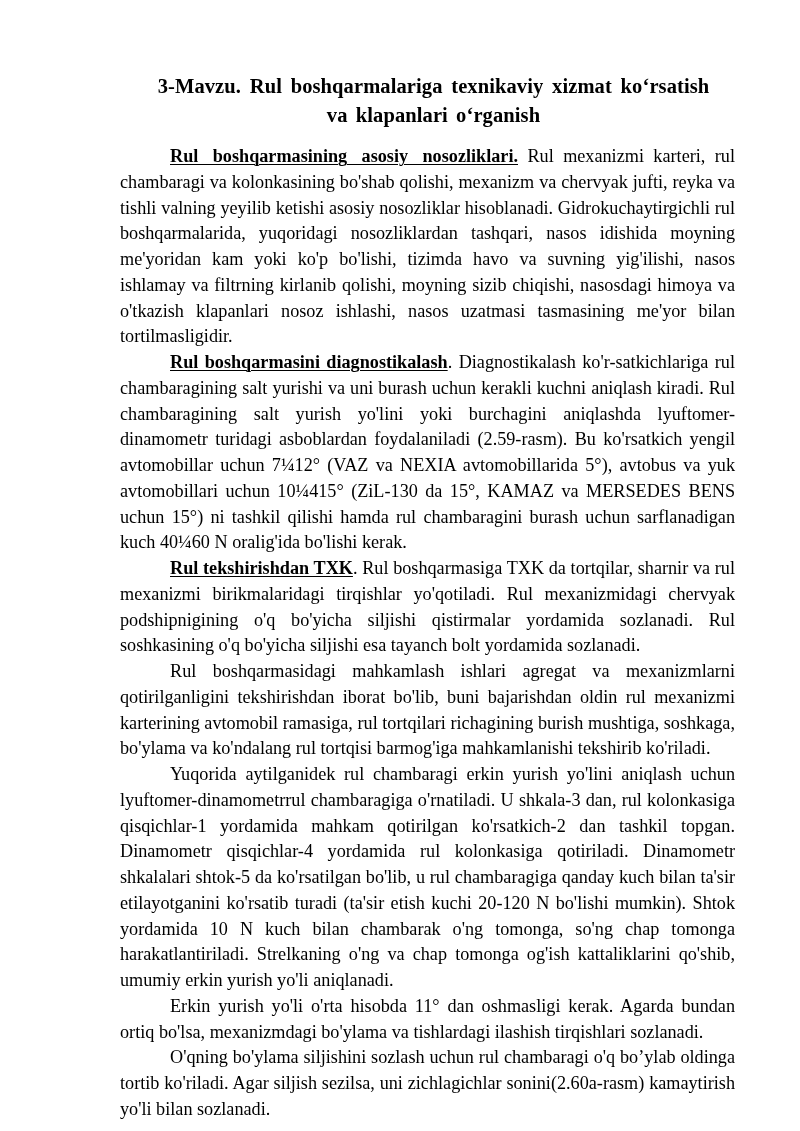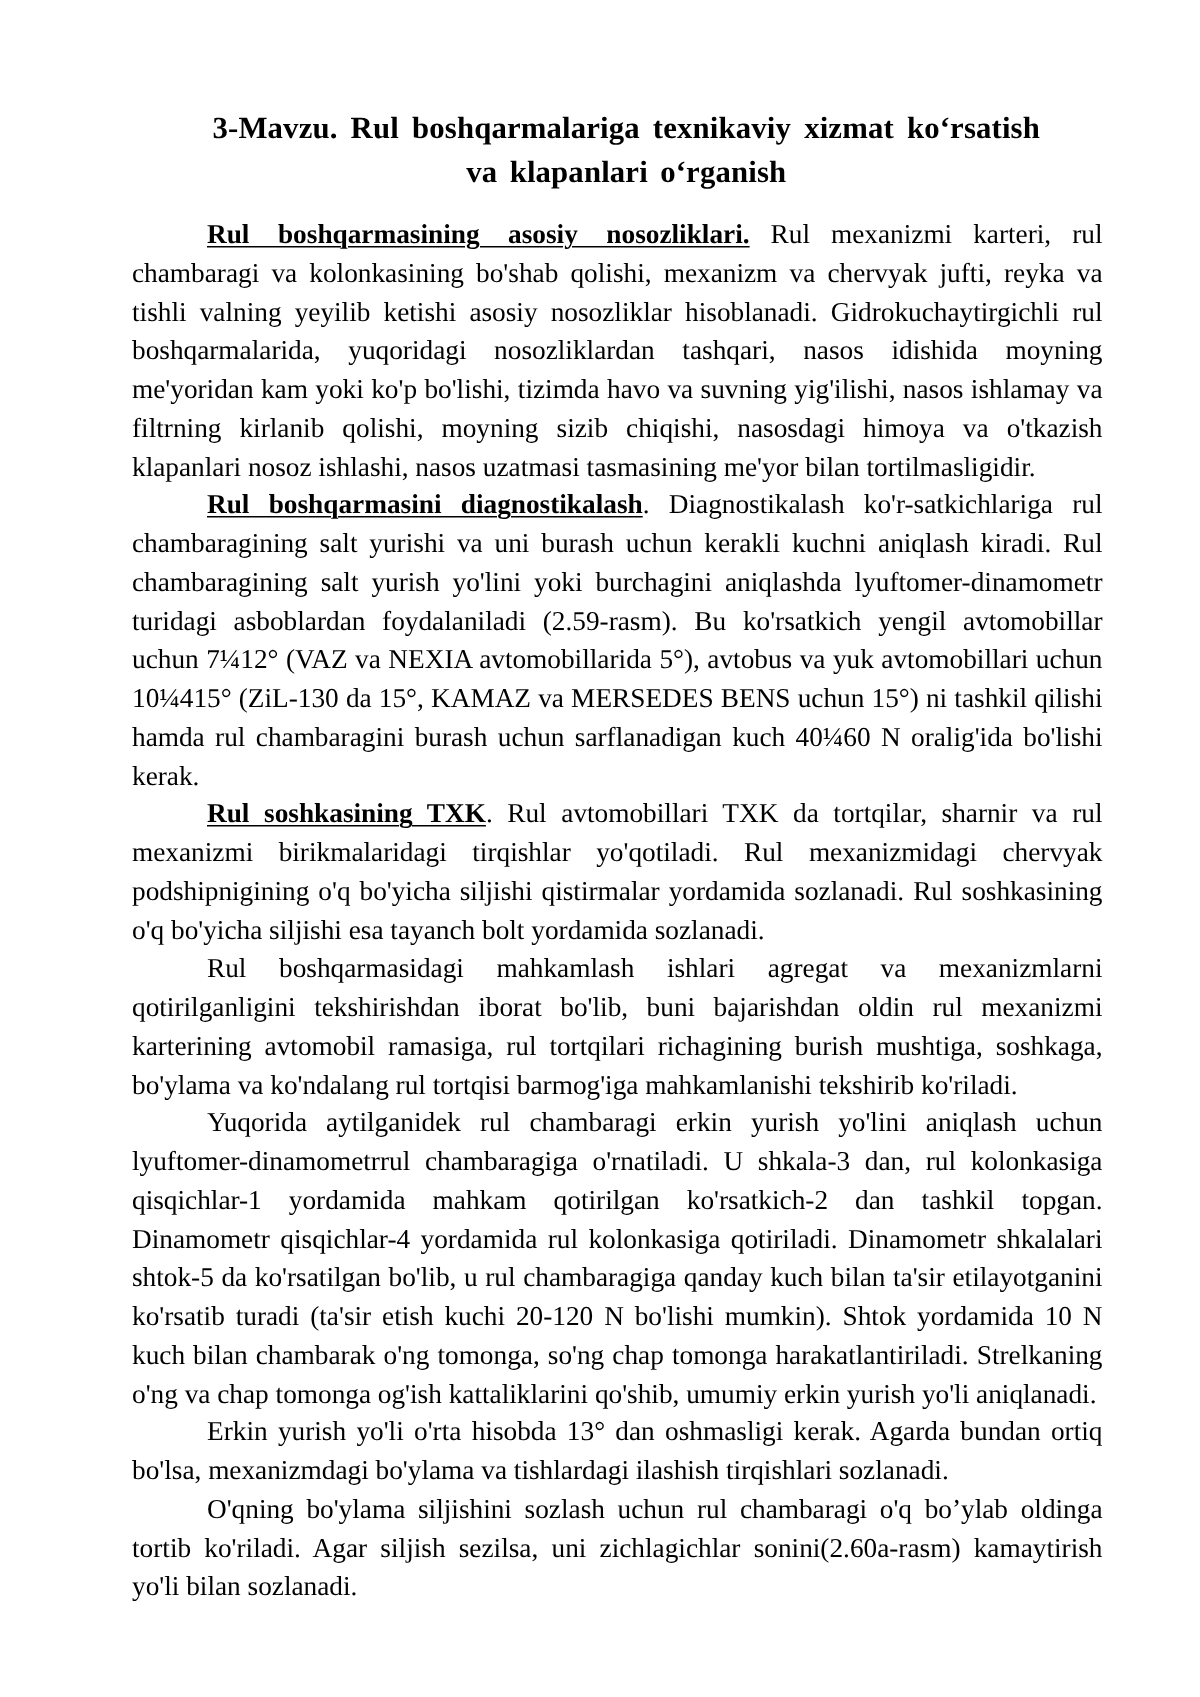--- a/index.html
+++ b/index.html
@@ -12,21 +12,21 @@
     height: 1131px;
     font-family: "Liberation Serif", "DejaVu Serif", serif;
     color: #000000;
     -webkit-font-smoothing: antialiased;
   }
   .page {
     position: relative;
     width: 800px;
     height: 1131px;
     box-sizing: border-box;
-    padding: 72px 65px 40px 88px;
+    padding: 72px 65px 40px 120px;
     background: #ffffff;
   }
   .doc-title {
     font-size: 20.5px;
     font-weight: bold;
     text-align: center;
     line-height: 1.42;
     margin: 0 0 4px 0;
     padding: 0 8px 0 20px;
     letter-spacing: 0.1px;
@@ -75,25 +75,25 @@
     <span class="t-line l1">3-Mavzu. Rul  boshqarmalariga  texnikaviy  xizmat  ko‘rsatish</span>
     <span class="t-line l2">va  klapanlari o‘rganish</span>
   </h1>
 
   <div class="body-block">
 
     <p class="para"><span class="lead spaced">Rul  boshqarmasining  asosiy  nosozliklari.</span><span> Rul mexanizmi karteri, rul chambaragi va kolonkasining bo'shab qolishi, mexanizm va chervyak jufti, reyka va tishli valning yeyilib ketishi asosiy nosozliklar hisoblanadi. Gidrokuchaytirgichli rul boshqarmalarida, yuqoridagi nosozliklardan tashqari, nasos idishida moyning me'yoridan kam yoki ko'p bo'lishi, tizimda havo va suvning yig'ilishi, nasos ishlamay va filtrning kirlanib qolishi, moyning sizib chiqishi, nasosdagi himoya va o'tkazish klapanlari nosoz ishlashi, nasos uzatmasi tasmasining me'yor bilan tortilmasligidir.</span></p>
 
     <p class="para"><span class="lead">Rul boshqarmasini diagnostikalash</span><span>. Diagnostikalash ko'r-satkichlariga rul chambaragining salt yurishi va uni burash uchun kerakli kuchni aniqlash kiradi. Rul chambaragining salt yurish yo'lini yoki burchagini aniqlashda lyuftomer-dinamometr turidagi asboblardan foydalaniladi (2.59-rasm). Bu ko'rsatkich yengil avtomobillar uchun 7¼12° (VAZ va NEXIA avtomobillarida 5°), avtobus va yuk avtomobillari uchun 10¼415° (ZiL-130 da 15°, KAMAZ va MERSEDES BENS uchun 15°) ni tashkil qilishi hamda rul chambaragini burash uchun sarflanadigan kuch 40¼60 N oralig'ida bo'lishi kerak.</span></p>
 
-    <p class="para"><span class="lead">Rul soshkasining TXK</span><span>. Rul avtomobillari TXK da tortqilar, sharnir va rul mexanizmi birikmalaridagi tirqishlar yo'qotiladi. Rul mexanizmidagi chervyak podshipnigining o'q bo'yicha siljishi qistirmalar yordamida sozlanadi. Rul soshkasining o'q bo'yicha siljishi esa tayanch bolt yordamida sozlanadi.</span></p>
+    <p class="para"><span class="lead">Rul tekshirishdan TXK</span><span>. Rul boshqarmasiga TXK da tortqilar, sharnir va rul mexanizmi birikmalaridagi tirqishlar yo'qotiladi. Rul mexanizmidagi chervyak podshipnigining o'q bo'yicha siljishi qistirmalar yordamida sozlanadi. Rul soshkasining o'q bo'yicha siljishi esa tayanch bolt yordamida sozlanadi.</span></p>
 
     <p class="para"><span>Rul boshqarmasidagi mahkamlash ishlari agregat va mexanizmlarni qotirilganligini tekshirishdan iborat bo'lib, buni bajarishdan oldin rul mexanizmi karterining avtomobil ramasiga, rul tortqilari richagining burish mushtiga, soshkaga, bo'ylama va ko'ndalang rul tortqisi barmog'iga mahkamlanishi tekshirib ko'riladi.</span></p>
 
     <p class="para"><span>Yuqorida aytilganidek rul chambaragi erkin yurish yo'lini aniqlash uchun lyuftomer-dinamometrrul chambaragiga o'rnatiladi. U shkala-3 dan, rul kolonkasiga qisqichlar-1 yordamida mahkam qotirilgan ko'rsatkich-2 dan tashkil topgan. Dinamometr qisqichlar-4 yordamida rul kolonkasiga qotiriladi. Dinamometr shkalalari shtok-5 da ko'rsatilgan bo'lib, u rul chambaragiga qanday kuch bilan ta'sir etilayotganini ko'rsatib turadi (ta'sir etish kuchi 20-120 N bo'lishi mumkin). Shtok yordamida 10 N kuch bilan chambarak o'ng tomonga, so'ng chap tomonga harakatlantiriladi. Strelkaning o'ng va chap tomonga og'ish kattaliklarini qo'shib, umumiy erkin yurish yo'li aniqlanadi.</span></p>
 
-    <p class="para lastflush"><span>Erkin yurish yo'li o'rta hisobda 13° dan oshmasligi kerak.  Agarda bundan ortiq bo'lsa, mexanizmdagi bo'ylama va tishlardagi ilashish tirqishlari sozlanadi.</span></p>
+    <p class="para lastflush"><span>Erkin yurish yo'li o'rta hisobda 11° dan oshmasligi kerak.  Agarda bundan ortiq bo'lsa, mexanizmdagi bo'ylama va tishlardagi ilashish tirqishlari sozlanadi.</span></p>
 
 
     <p class="para"><span>O'qning bo'ylama siljishini sozlash uchun rul chambaragi o'q bo’ylab oldinga tortib ko'riladi. Agar siljish sezilsa, uni zichlagichlar sonini(2.60a-rasm) kamaytirish yo'li bilan sozlanadi.</span></p>
 
   </div>
 </div>
 
 </body></html>

